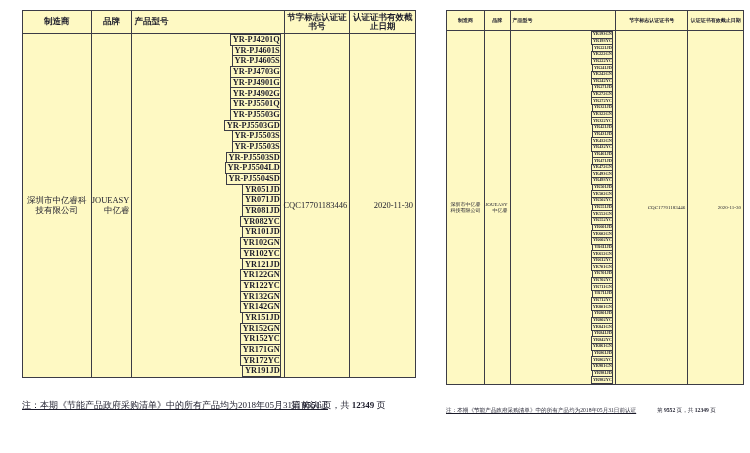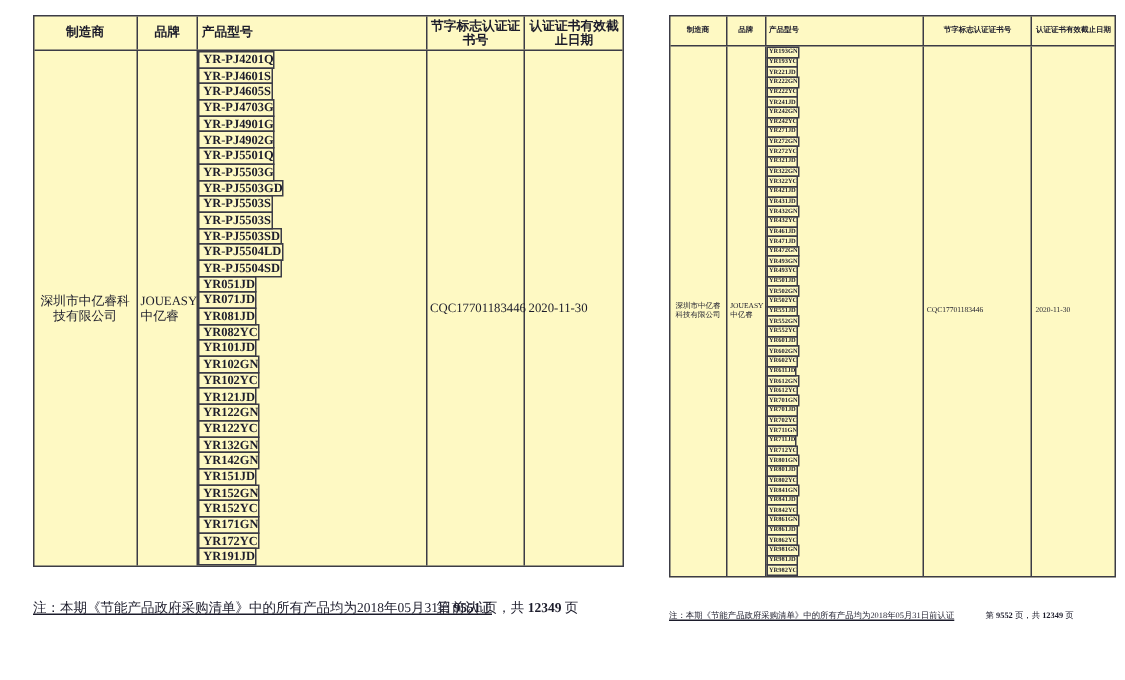--- a/index.html
+++ b/index.html
@@ -24,21 +24,21 @@
   .thead { display:flex; border-bottom:1px solid #3c3c46; }
   .tbody { display:flex; flex:1; min-height:0; }
   .hcell {
     display:flex; align-items:center; justify-content:center;
     text-align:center; font-weight:bold; line-height:1.1;
     border-right:1px solid #3c3c46; padding:1px 2px;
   }
   .hcell:last-child { border-right:none; }
   .hcell.left-align { justify-content:flex-start; text-align:center; }
   .bcell {
-    display:flex; flex-direction:column; align-items:flex-start; justify-content:center;
+    display:flex; flex-direction:column; align-items:flex-end; justify-content:center;
     text-align:center; line-height:1.15;
     border-right:1px solid #3c3c46; padding:1px 2px;
     min-width:0;
   }
   .bcell:last-child { border-right:none; }
   .model-col { padding:0 3px 0 0; display:flex; flex-direction:column; }
   .model-box {
     flex:1; display:flex; align-items:center;
     border:1px solid #3c3c46; margin-top:-1px;
     padding-left:2px; font-weight:bold; overflow:hidden; white-space:nowrap;

